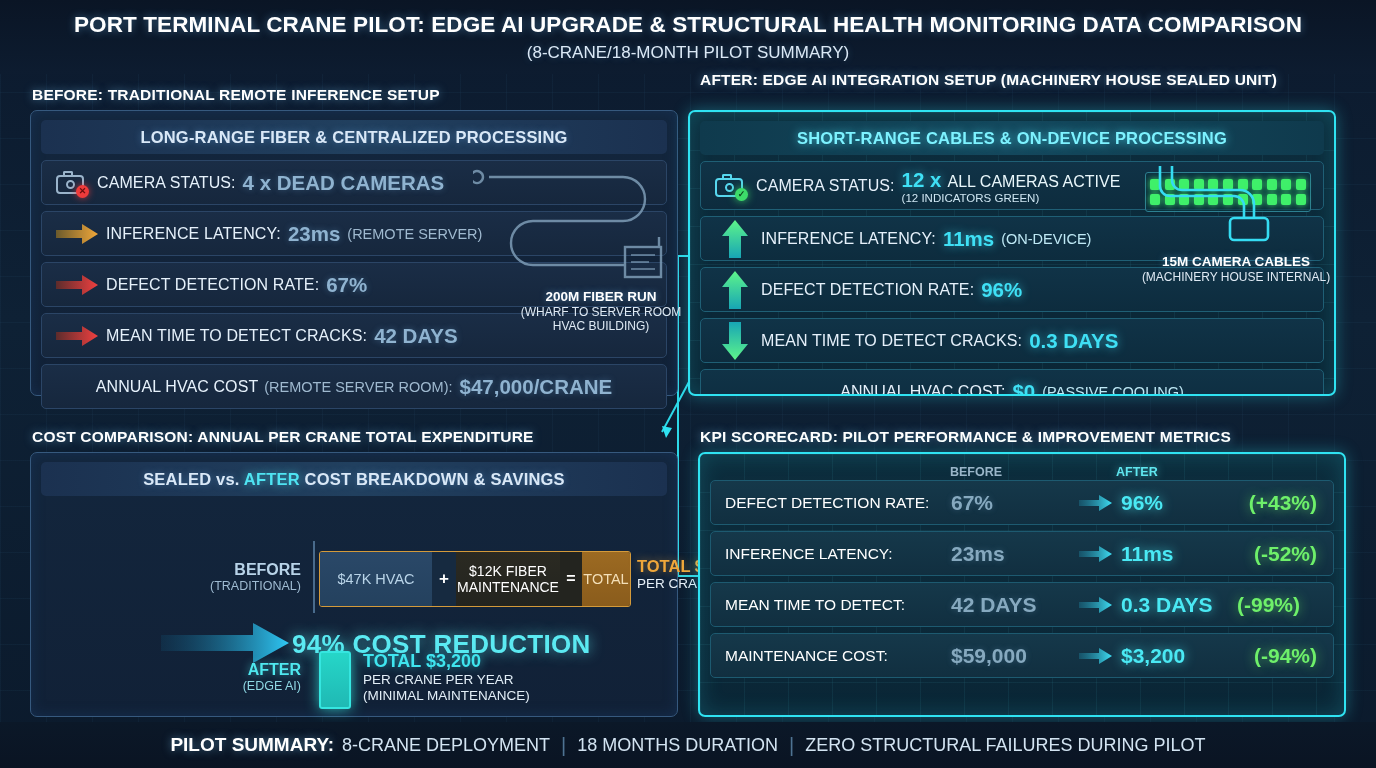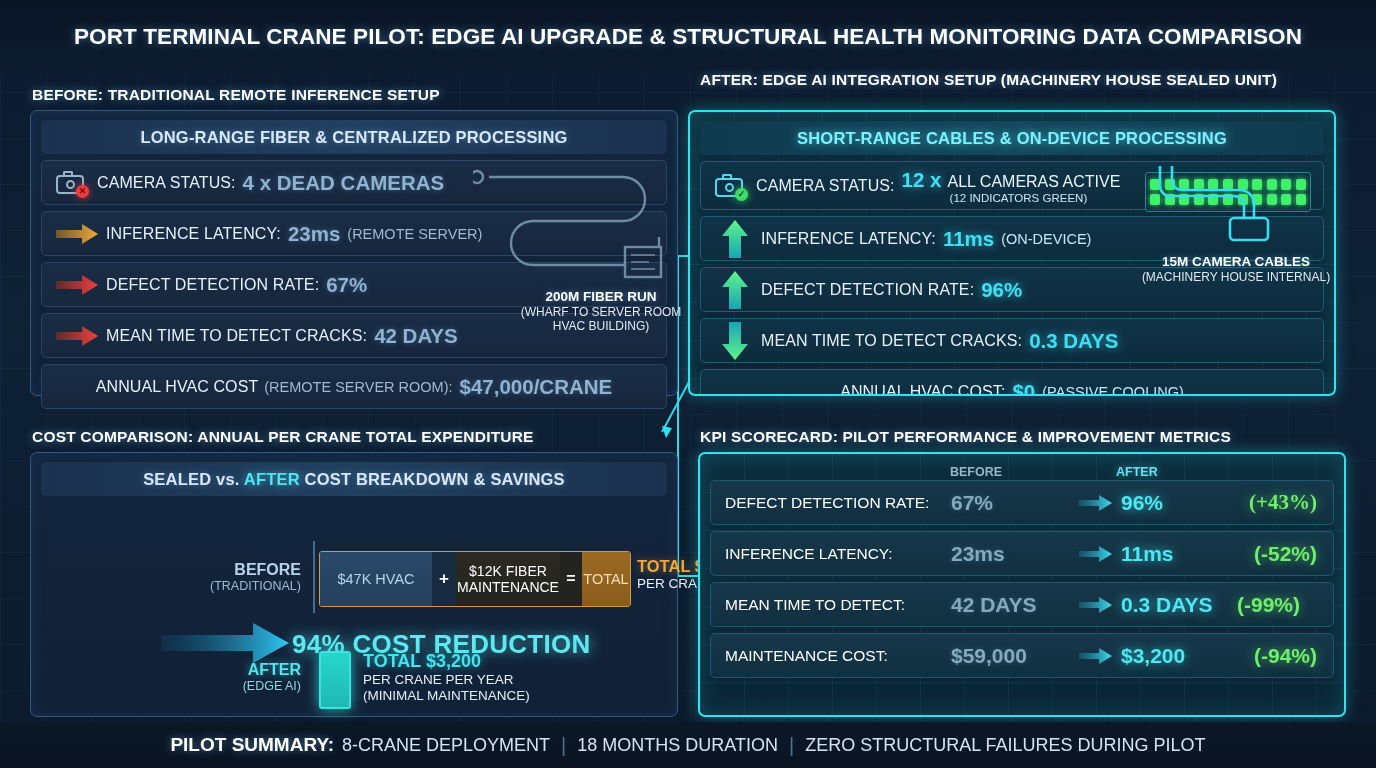--- a/index.html
+++ b/index.html
@@ -77,21 +77,21 @@
   .row.r-before { background:linear-gradient(180deg,#1a2d46,#16273d); border:1px solid #2b4566; }
   .row.r-after  { background:linear-gradient(180deg,#103347,#0d2c3e); border:1px solid #1f5f75; }
   .row.tall { height:49px; }
 
   .lbl { font-size:16px; color:#e6f1fb; letter-spacing:.1px; }
   .val { font-size:20.5px; font-weight:bold; }
   .val.dim  { color:#8fb3d0; text-shadow:0 0 6px rgba(120,180,230,.35); }
   .val.cyan { color:#3fe0f5; text-shadow:0 0 10px rgba(63,224,245,.65); }
   .note { font-size:14.5px; color:#9fb9cf; }
   .note.cy { color:#bfe9f5; }
-  .sub  { font-size:11.5px; color:#cfe6f2;margin-left:48px; }
+  .sub  { font-size:11.5px; color:#cfe6f2; }
 
   
   .ico { width:34px; height:26px; position:relative; flex:0 0 auto; margin-right:9px; }
   .cam-body { position:absolute; left:2px; top:5px; width:28px; height:19px; border-radius:4px;
               border:2px solid #9ab4cb; }
   .cam-body.cy { border-color:#57d7ee; }
   .cam-bump { position:absolute; left:9px; top:1px; width:10px; height:5px; border-radius:2px 2px 0 0;
               border:2px solid #9ab4cb; border-bottom:none; }
   .cam-bump.cy { border-color:#57d7ee; }
   .cam-lens { position:absolute; left:12px; top:10px; width:9px; height:9px; border-radius:50%;
@@ -171,20 +171,21 @@
   
   .conn { position:absolute; pointer-events:none; }
 </style>
 </head>
 <body>
 
 <div class="stage">
 
   <div class="hdr">
     <h1>PORT TERMINAL CRANE PILOT: EDGE AI UPGRADE &amp; STRUCTURAL HEALTH MONITORING DATA COMPARISON</h1>
+    <h2>(8-CRANE/18-MONTH PILOT SUMMARY)</h2>
   </div>
 
   <svg class="conn" style="left:660px; top:220px; width:60px; height:380px;" viewBox="0 0 60 380">
     <g stroke="#2fe3f2" stroke-width="2" fill="none" opacity="0.95">
       <path d="M18 36 L18 356"></path>
       <path d="M18 36 L46 36"></path>
       <path d="M18 356 L46 356"></path>
       <path d="M30 36 L30 160 M30 160 L2 212"></path>
     </g>
     <polygon points="46,30 58,36 46,42" fill="#2fe3f2"></polygon>
@@ -452,21 +453,21 @@
           <svg class="kpi-arw" style="left:368px;" viewBox="0 0 34 20">
             <defs>
               <linearGradient id="ka0" x1="0" x2="1">
                 <stop offset="0" stop-color="#1d7f9c" stop-opacity=".4"></stop>
                 <stop offset="1" stop-color="#3fe0f5"></stop>
               </linearGradient>
             </defs>
             <path d="M0 7 H20 V2 L33 10 L20 18 V13 H0 Z" fill="url(#ka0)"></path>
           </svg>
           <span class="kpi-aft" style="left:410px;">96%</span>
-          <span class="kpi-del" style="right:16px;font-family:Liberation Serif, serif;">(+43%)</span>
+          <span class="kpi-del" style="right:16px;">(+43%)</span>
         </div>
         <div class="kpi-row">
           <span class="kpi-lbl">INFERENCE LATENCY:</span>
           <span class="kpi-bef" style="left:240px;">23ms</span>
           <svg class="kpi-arw" style="left:368px;" viewBox="0 0 34 20">
             <defs>
               <linearGradient id="ka1" x1="0" x2="1">
                 <stop offset="0" stop-color="#1d7f9c" stop-opacity=".4"></stop>
                 <stop offset="1" stop-color="#3fe0f5"></stop>
               </linearGradient>

